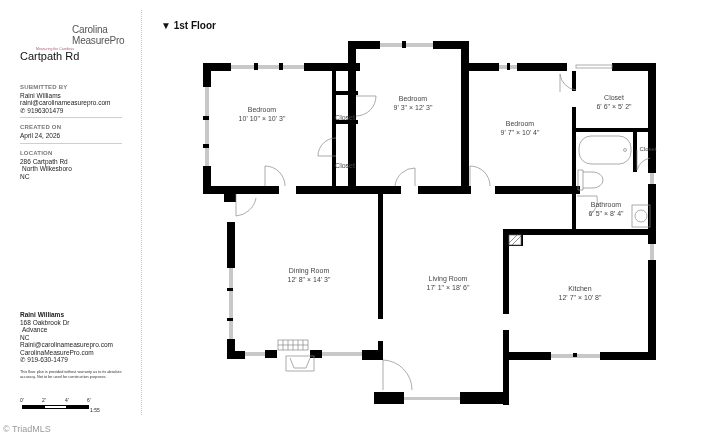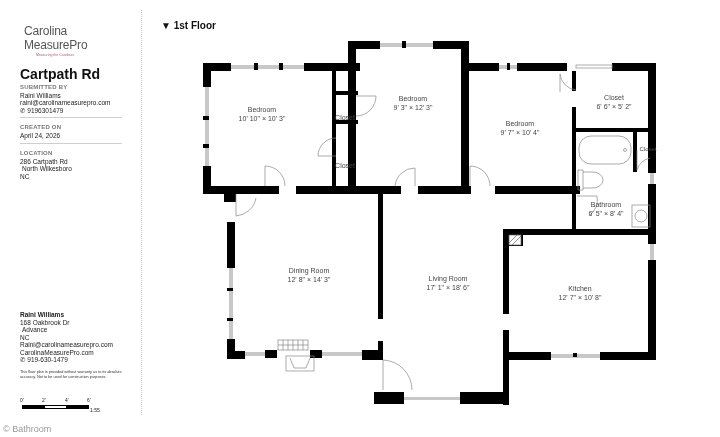--- a/index.html
+++ b/index.html
@@ -1,22 +1,22 @@
 <!DOCTYPE html>
 <html><head>
 <meta charset="utf-8">
 <style>
   html, body { margin: 0; padding: 0; background: #ffffff; }
   body { width: 720px; height: 437px; position: relative; overflow: hidden; font-family: "Liberation Sans", sans-serif; color: #222; }
   .sidebar { position: absolute; left: 0; top: 0; width: 142px; height: 420px; }
   .divider-v { position: absolute; left: 141px; top: 10px; height: 405px; border-left: 1px dotted #c8c8c8; }
   .brand { position: absolute; left: 24px; top: 24px; width: 100px; text-align: left; }
-  .brand-name { font-size: 12px; color: #555; letter-spacing: -0.2px; }
+  .brand-name { font-size: 10px; color: #555; letter-spacing: -0.2px; margin-left: 48px; }
   .brand-tag { font-size: 3.5px; color: #b06070; margin-left: 12px; margin-top: 1px; }
-  .addr-title { position: absolute; left: 20px; top: 66px; font-size: 14px; font-weight: bold; color: #111; }
+  .addr-title { position: absolute; left: 20px; top: 50px; font-size: 11px; font-weight: normal; color: #111; }
   .block { position: absolute; left: 20px; font-size: 6.5px; line-height: 7.5px; color: #222; }
   .label { color: #777; font-weight: bold; font-size: 6px; letter-spacing: 0.2px; }
   .hr { position: absolute; left: 20px; width: 102px; border-top: 1px solid #cfcfcf; }
   .disclaimer { position: absolute; left: 20px; top: 370px; width: 102px; font-size: 3.8px; line-height: 4.5px; color: #333; }
   .scale { position: absolute; left: 20px; top: 397px; width: 90px; height: 20px; }
   .scale .tick { position: absolute; top: 0; font-size: 5px; color: #222; }
   .scale .bar { position: absolute; top: 8px; height: 4px; border: 1px solid #000; box-sizing: border-box; }
   .scale .ratio { position: absolute; left: 70px; top: 10px; font-size: 5px; color: #222; }
   .watermark { position: absolute; left: 3px; top: 424px; font-size: 9px; color: #9a9a9a; }
   .floor-heading { position: absolute; left: 161px; top: 20px; font-size: 10px; font-weight: bold; color: #111; }
@@ -79,21 +79,21 @@
     <span class="tick" style="left:45px">4'</span>
     <span class="tick" style="left:67px">6'</span>
     <div class="bar" style="left:2px;width:23px;background:#000"></div>
     <div class="bar" style="left:24px;width:23px;background:#fff"></div>
     <div class="bar" style="left:46px;width:23px;background:#000"></div>
     <span class="ratio">1:55</span>
   </div>
 </div>
 <div class="divider-v"></div>
 
-<div class="watermark">© Bathroom</div>
+<div class="watermark">© TriadMLS</div>
 
 <div class="floor-heading">
   <span>▼</span>
   <span>1st Floor</span>
 </div>
 
 <svg class="plan" width="720" height="437" viewBox="0 0 720 437">
   <g fill="#000">
 
     <rect x="203" y="63" width="8" height="24"></rect>

